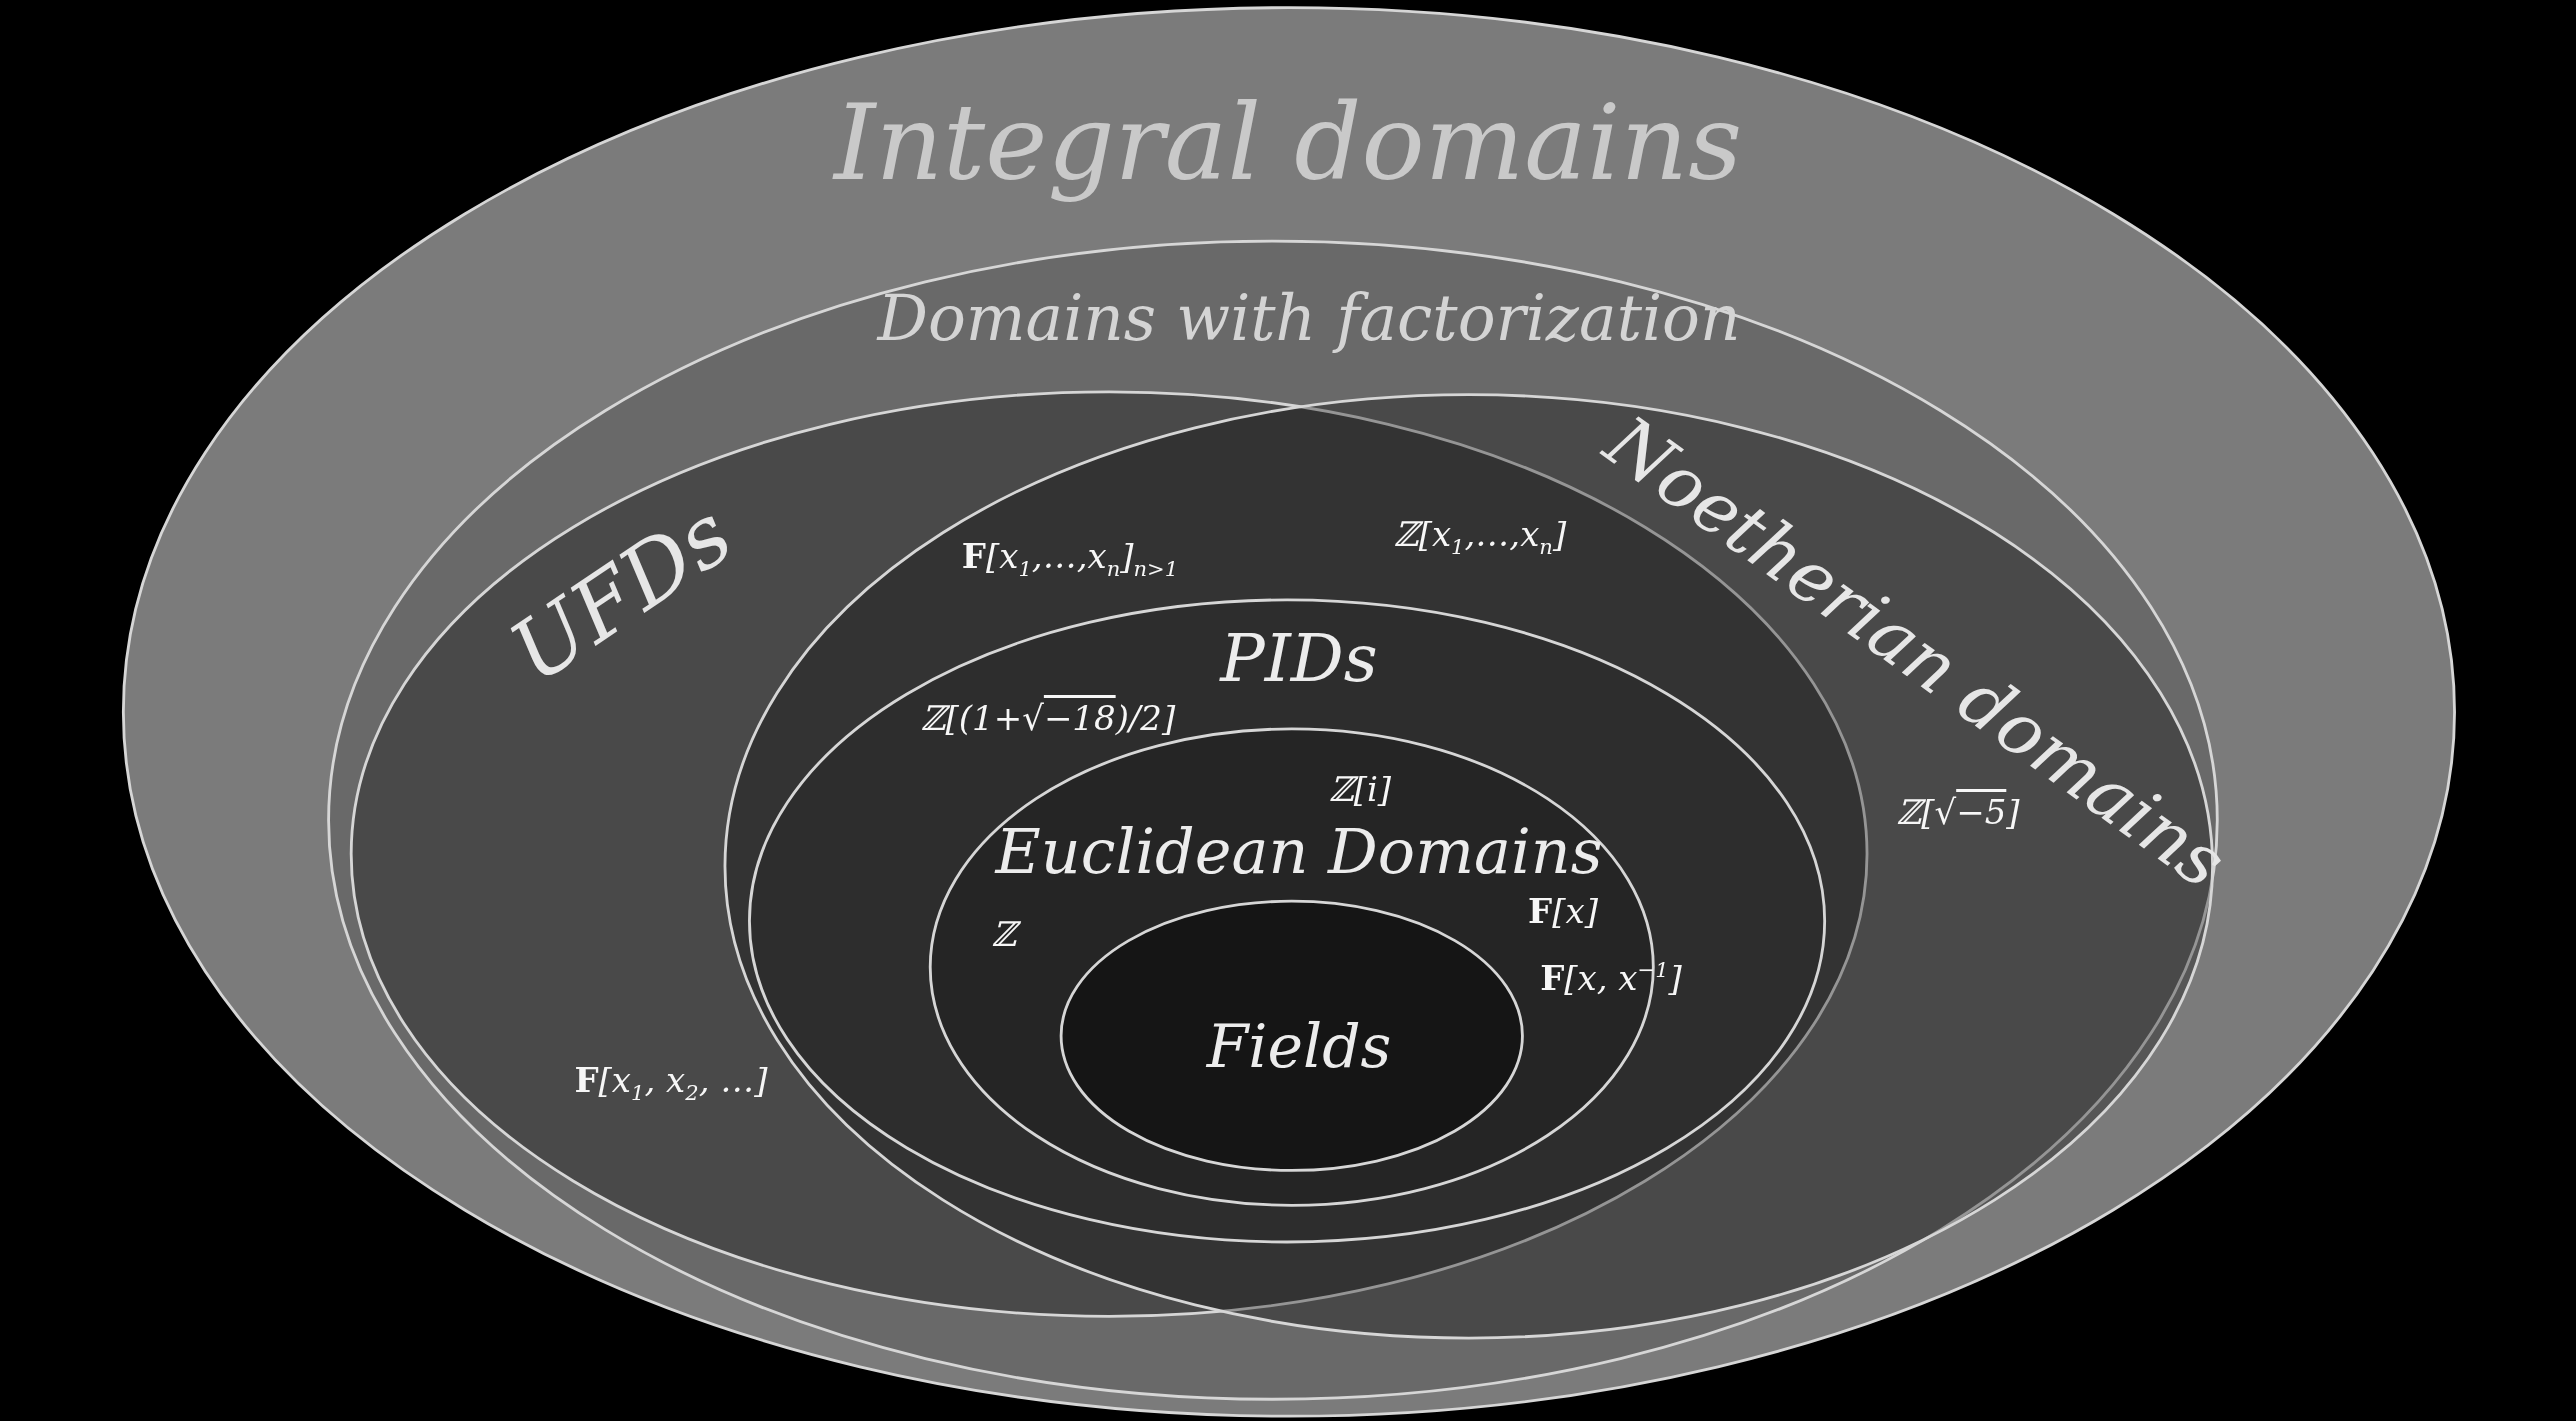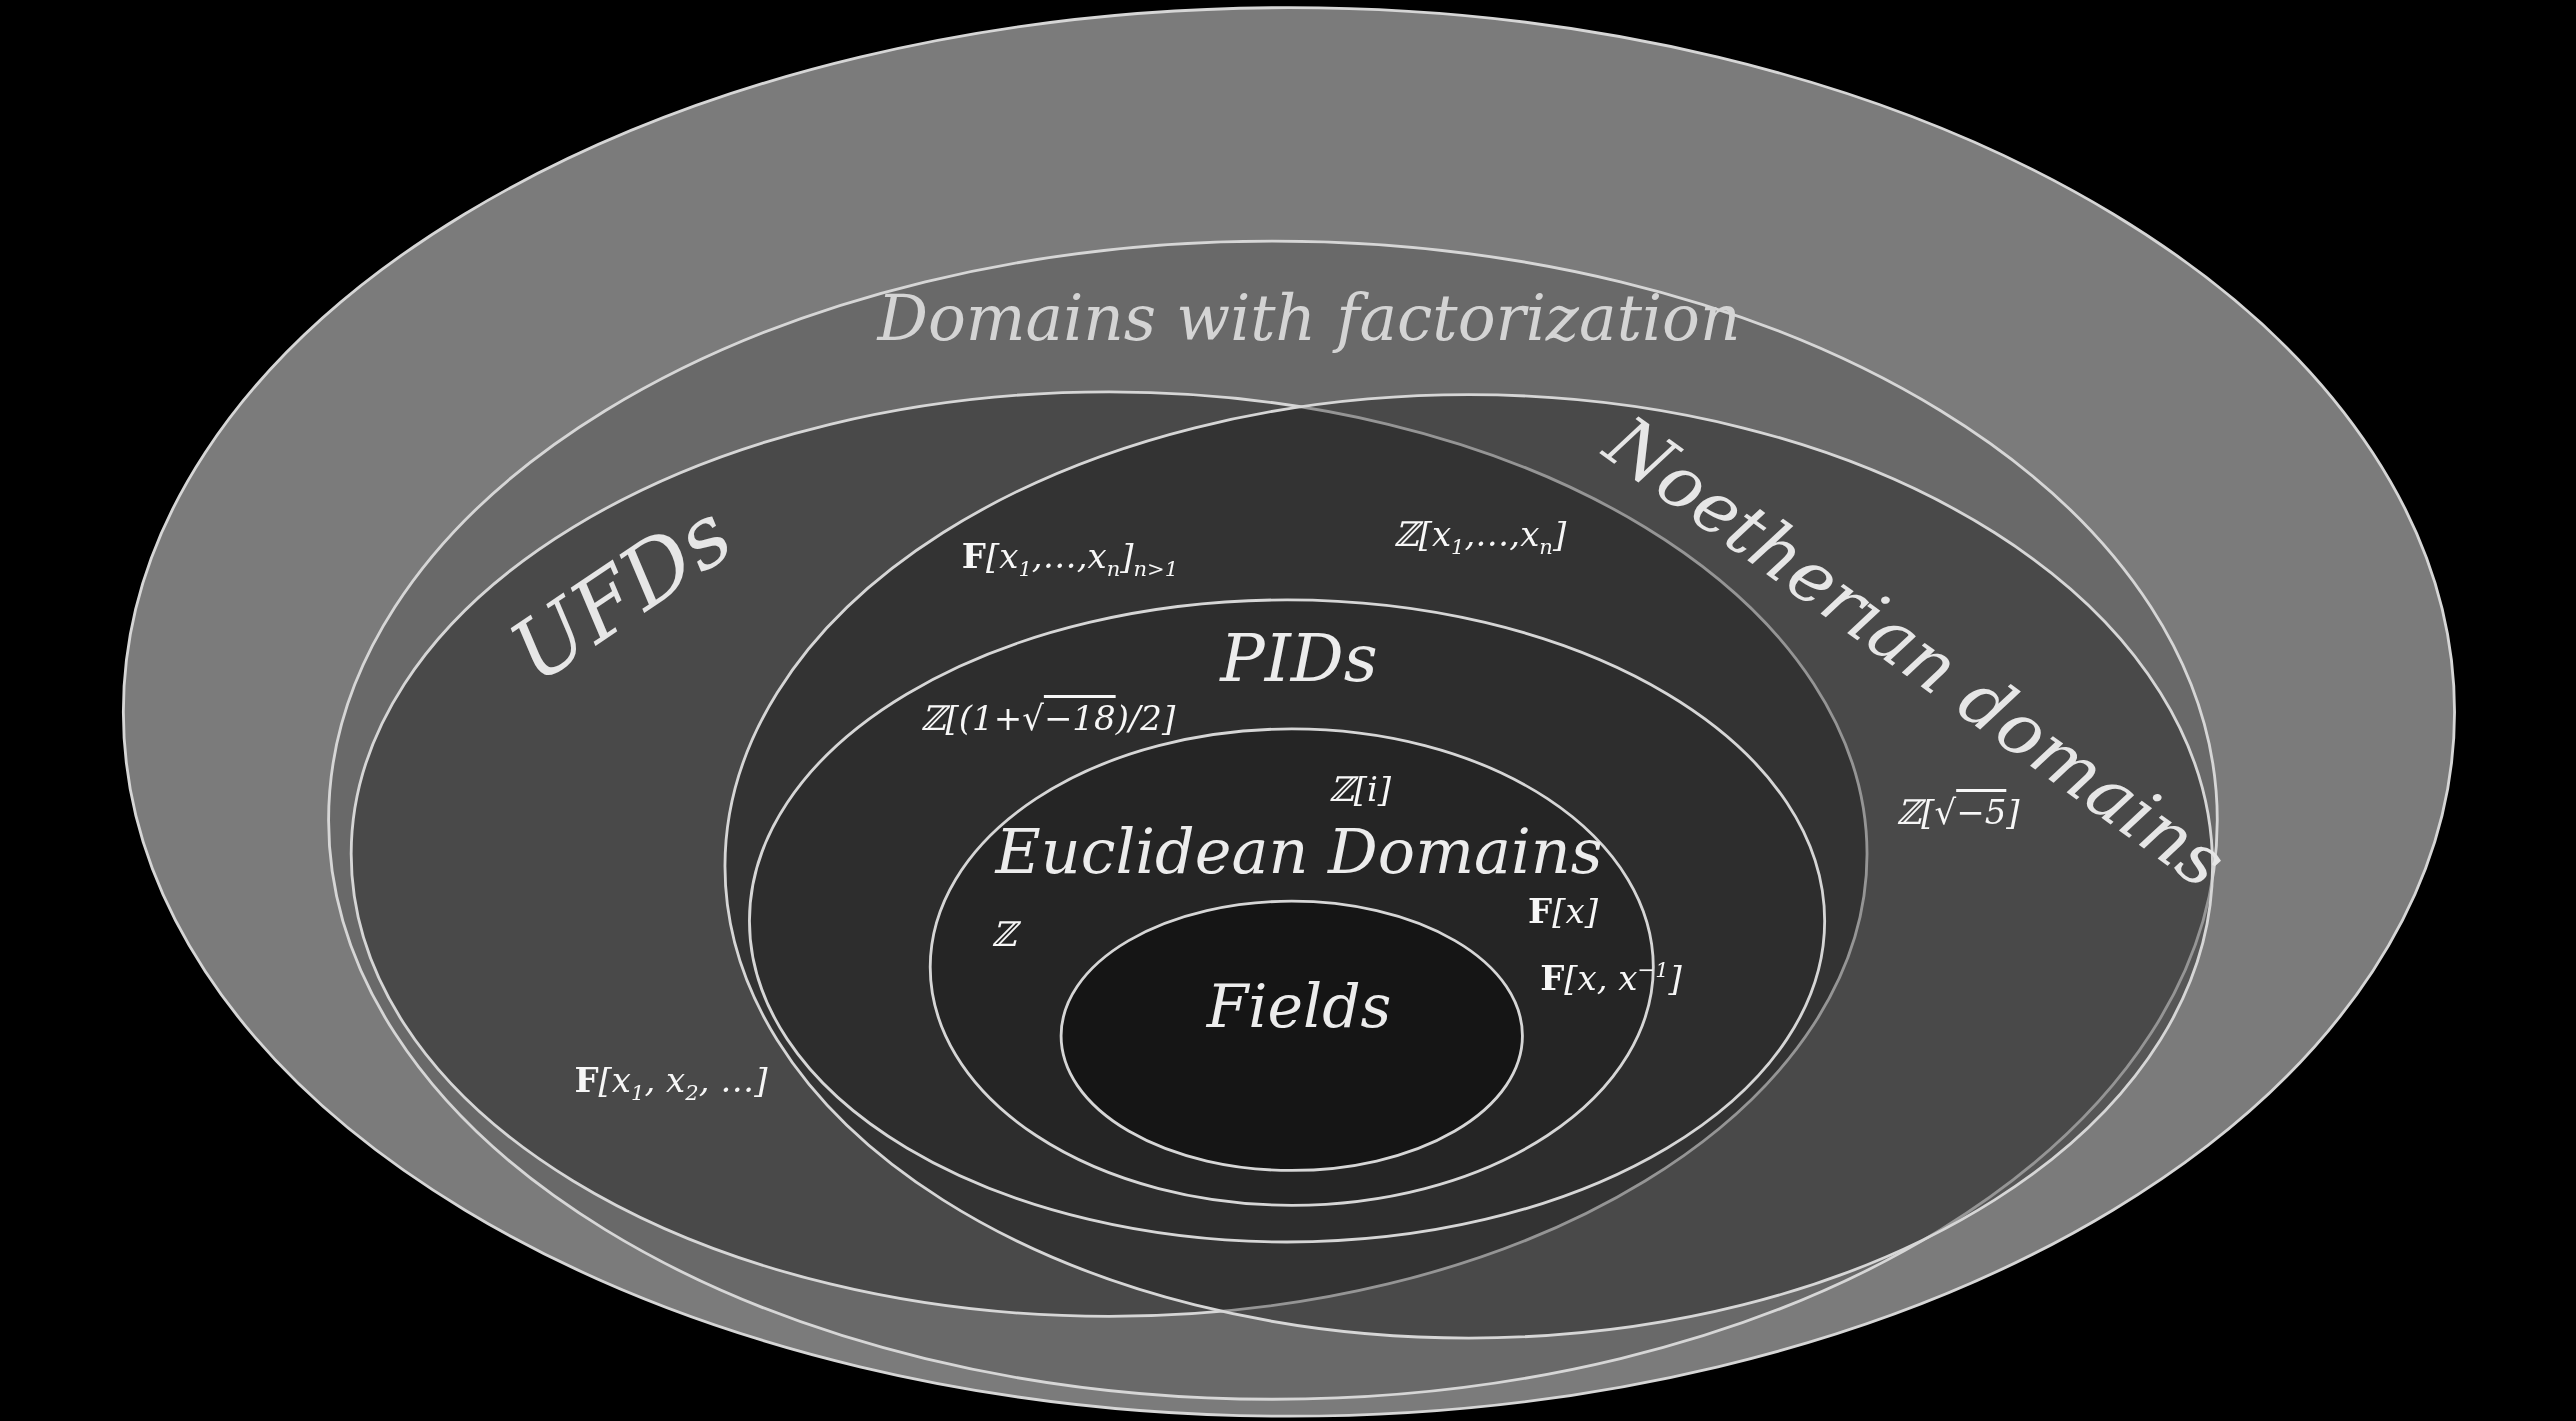--- a/index.html
+++ b/index.html
@@ -19,41 +19,42 @@
     transform: translate(-50%, -50%);
     font-style: italic;
     line-height: 1;
   }
   .title-outer  { font-size: 105px; color: #c9c9c9; }
   .title-dwf    { font-size: 63px;  color: #d4d4d4; }
   .title-ufds   { font-size: 85px;  color: #e6e6e6; transform: translate(-50%,-50%) rotate(-34deg); }
   .title-noeth  { font-size: 72px;  color: #e6e6e6; transform: translate(-50%,-50%) rotate(36deg); }
   .title-pids   { font-size: 66px;  color: #ececec; }
   .title-euclid { font-size: 62px;  color: #ececec; }
-  .title-fields { font-size: 60px;  color: #ececec; }
+  .title-fields { font-size: 60px;  color: #ececec; margin-top: 40px; }
   .math { font-size: 34px; color: #f7f7f7; }
   .math sub, .math sup { font-size: 0.62em; font-style: italic; }
   .bb { font-style: normal; font-weight: bold; }
   .ol { text-decoration: overline; }
 </style>
 </head>
 <body>
 
 <div class="canvas">
 
   <svg width="2576" height="1422" viewBox="0 0 2736 1510">
     <ellipse cx="1369" cy="756" rx="1238" ry="748" stroke-width="3" fill="#7b7b7b" stroke="#d6d6d6"></ellipse>
     <ellipse cx="1352" cy="871" rx="1003" ry="615" stroke-width="3" fill="#696969" stroke="#d6d6d6"></ellipse>
     <ellipse cx="1178" cy="907" rx="805" ry="491" stroke-width="3" fill="rgba(0,0,0,0.30)" stroke="#d6d6d6"></ellipse>
     <ellipse cx="1560" cy="920" rx="790" ry="501" stroke-width="3" fill="rgba(0,0,0,0.30)" stroke="#d6d6d6"></ellipse>
     <ellipse cx="1367" cy="978" rx="571" ry="341" stroke-width="3" fill="rgba(0,0,0,0.10)" stroke="#d6d6d6"></ellipse>
     <ellipse cx="1372" cy="1027" rx="384" ry="253" stroke-width="3" fill="rgba(0,0,0,0.16)" stroke="#d6d6d6"></ellipse>
     <ellipse cx="1372" cy="1100" rx="245" ry="143" stroke-width="3" fill="rgba(0,0,0,0.42)" stroke="#d6d6d6"></ellipse>
   </svg>
 
+  <div class="lbl title-outer" style="left:1288px; top:143px;">Integral domains</div>
 
   <div class="lbl title-dwf" style="left:1309px; top:318px;">Domains with factorization</div>
 
   <div class="lbl title-ufds" style="left:621px; top:593px;">UFDs</div>
 
   <div class="lbl title-noeth" style="left:1916px; top:652px;">Noetherian domains</div>
 
   <div class="lbl title-pids" style="left:1299px; top:659px;">PIDs</div>
 
   <div class="lbl title-euclid" style="left:1299px; top:852px;">Euclidean Domains</div>

